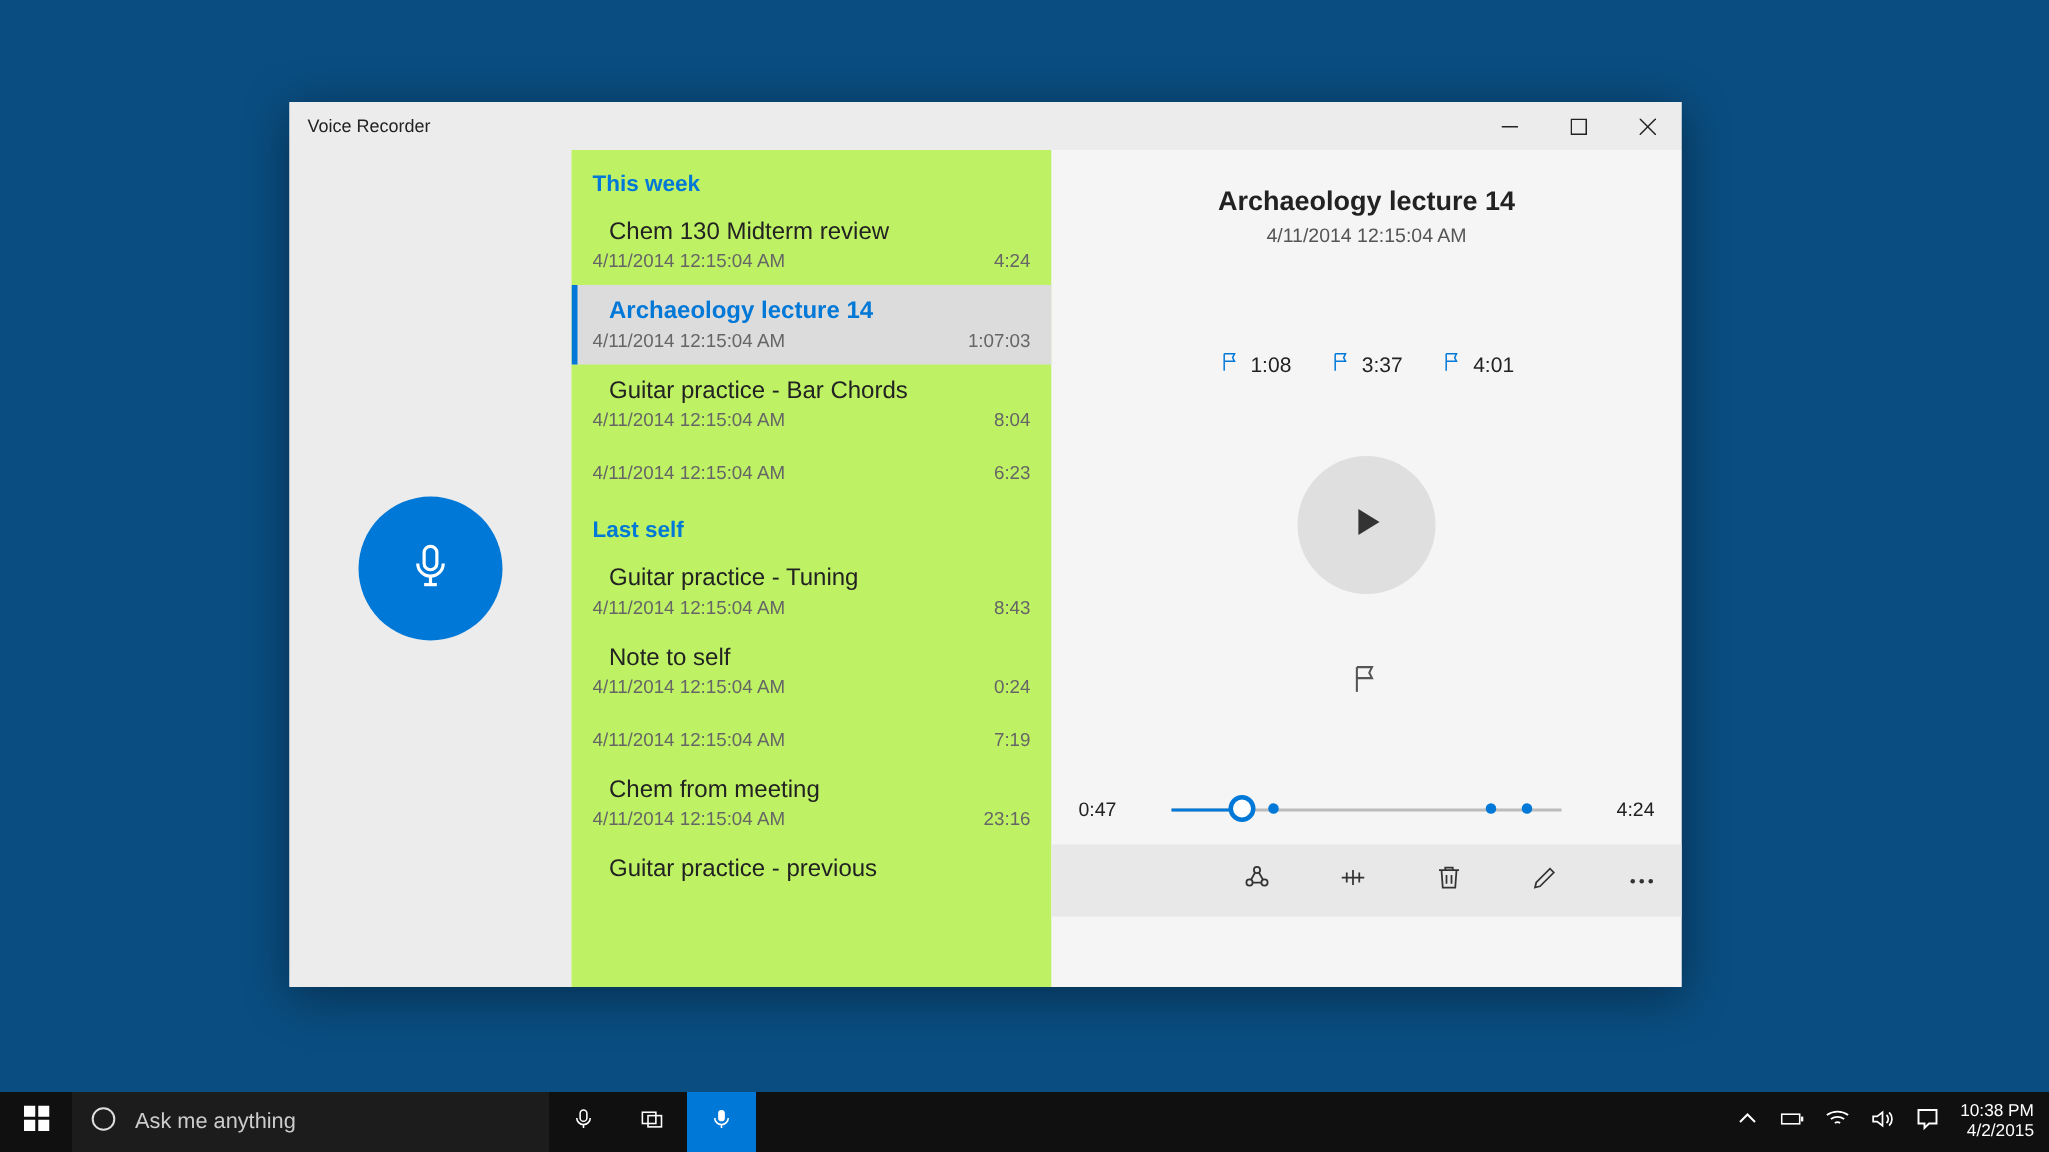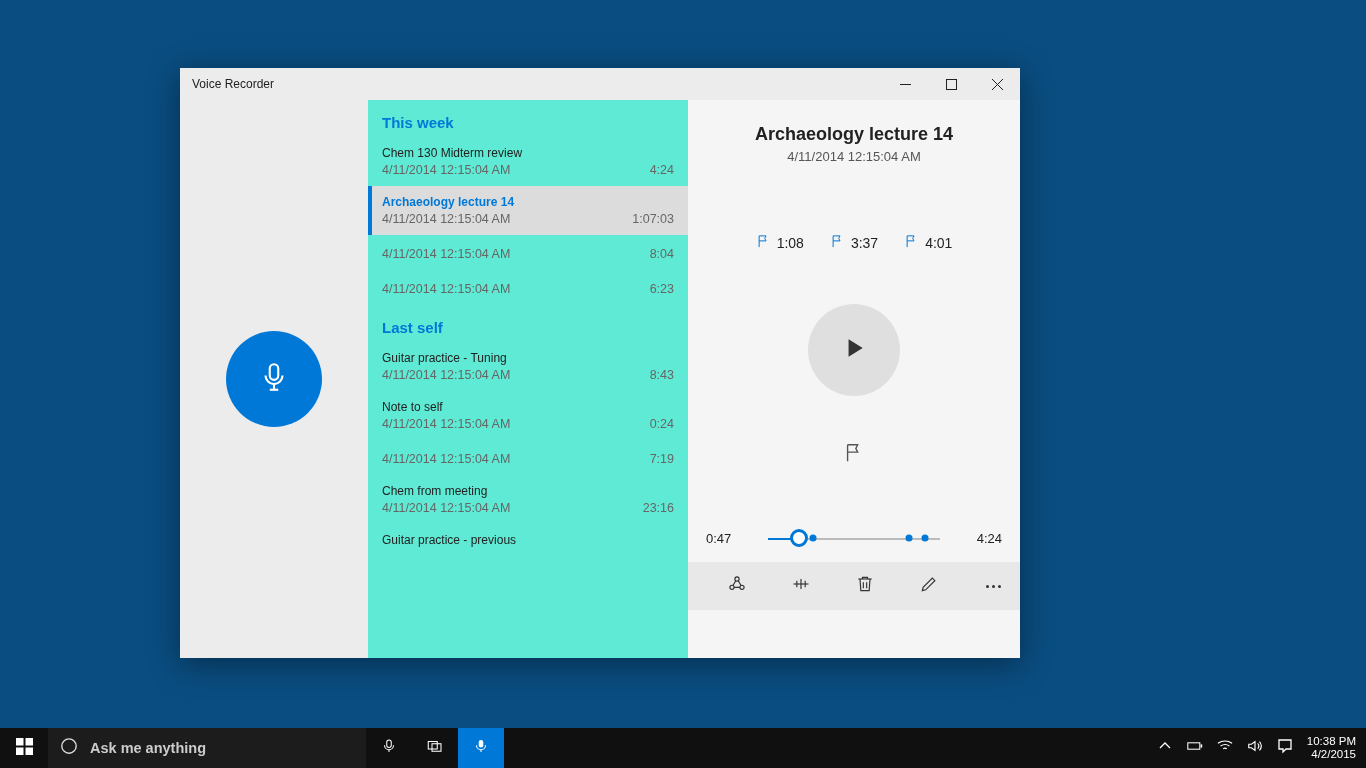--- a/index.html
+++ b/index.html
@@ -1,40 +1,40 @@
 <!DOCTYPE html>
 <html><head>
 <meta charset="utf-8">
 <style>
   * { box-sizing: border-box; margin: 0; padding: 0; }
   html, body { width: 1366px; height: 768px; overflow: hidden; font-family: "Segoe UI", Arial, sans-serif; }
   body { background: #0a4d80; position: relative; }
   
   
-  .window { position: absolute; left: 180px; top: 68px; width: 840px; height: 590px; background: #f0f0f0; box-shadow: 0 6px 30px rgba(0,0,0,0.4); display: flex; flex-direction: column; }
+  .window { position: absolute; left: 193px; top: 68px; width: 928px; height: 590px; background: #f0f0f0; box-shadow: 0 6px 30px rgba(0,0,0,0.4); display: flex; flex-direction: column; }
   .titlebar { height: 32px; display: flex; align-items: center; background: #ececec; }
   .titlebar-title { font-size: 12px; padding-left: 12px; color: #222; }
   .titlebar-spacer { flex: 1; }
   .titlebar-btn { width: 46px; height: 32px; display: flex; align-items: center; justify-content: center; font-size: 12px; color: #222; }
   .titlebar-btn svg { width: 11px; height: 11px; stroke: #222; stroke-width: 1; fill: none; }
   
   .window-body { flex: 1; display: flex; min-height: 0; }
   
   
   .left-pane { width: 188px; background: #ececec; display: flex; align-items: center; justify-content: center; }
   .record-btn { width: 96px; height: 96px; border-radius: 50%; background: #0078d7; display: flex; align-items: center; justify-content: center; }
   .record-btn svg { width: 34px; height: 34px; fill: none; stroke: #fff; stroke-width: 1.5; }
   
   
-  .list-pane { width: 320px; background: #5eead4; overflow: hidden; display: flex; flex-direction: column; }
+  .list-pane { width: 320px; background: #bef264; overflow: hidden; display: flex; flex-direction: column; }
   .group-header { color: #0078d7; font-weight: 600; font-size: 15px; padding: 14px 14px 6px 14px; }
   .item { padding: 9px 14px 9px 14px; position: relative; }
   .item.selected { background: #dcdcdc; }
   .item.selected::before { content:''; position:absolute; left:0; top:0; bottom:0; width:4px; background:#0078d7; }
-  .item-title { font-size: 12px; color: #222; }
+  .item-title { font-size: 16px; color: #222; margin-left: 11px; }
   .item.selected .item-title { color: #0078d7; font-weight: 600; }
   .item-row2 { display:flex; justify-content: space-between; margin-top: 3px; font-size: 12.5px; color: #666; }
   
   
   .detail-pane { flex: 1; background: #f5f5f5; display: flex; flex-direction: column; }
   .detail-header { text-align: center; padding-top: 24px; }
   .detail-title { font-size: 18px; font-weight: 700; color: #222; }
   .detail-date { font-size: 13px; color: #555; margin-top: 4px; }
   .markers-row { display:flex; justify-content: center; gap: 26px; margin-top: 70px; }
   .marker-chip { display:flex; align-items:center; gap:6px; font-size:14px; color:#222; }
@@ -59,21 +59,21 @@
   .action-btn svg { width:20px; height:20px; stroke:#333; fill:none; stroke-width:1.4; }
   .more-dots { display:flex; gap:3px; }
   .more-dots span { width:3px; height:3px; border-radius:50%; background:#333; }
   
   
   .taskbar { position:absolute; left:0; right:0; bottom:0; height:40px; background:#101010; display:flex; align-items:center; color:#fff; }
   .tb-start { width:48px; height:40px; display:flex; align-items:center; justify-content:center; }
   .tb-start svg { width:17px; height:17px; fill:#fff; }
   .tb-search { display:flex; align-items:center; height:40px; width:318px; background:#1c1c1c; gap:12px; padding-left:12px; }
   .tb-search svg { width:18px; height:18px; stroke:#ddd; fill:none; stroke-width:1.5; }
-  .tb-search-text { font-size:14.5px; color:#ccc;font-weight:bold; }
+  .tb-search-text { font-size:14.5px; color:#ccc; }
   .tb-icon { width:46px; height:40px; display:flex; align-items:center; justify-content:center; }
   .tb-icon svg { width:18px; height:18px; stroke:#fff; fill:none; stroke-width:1.4; }
   .tb-icon.active { background:#0078d7; }
   .tb-spacer { flex:1; }
   .tray { display:flex; align-items:center; gap:14px; padding-right:4px; }
   .tray svg { width:16px; height:16px; stroke:#fff; fill:none; stroke-width:1.3; }
   .clock { text-align:right; font-size:11.5px; line-height:13px; padding:0 10px; color:#fff; }
 </style>
 </head>
 <body>
@@ -125,20 +125,21 @@
           </div>
         </div>
         <div class="item selected">
           <div class="item-title">Archaeology lecture 14</div>
           <div class="item-row2">
             <span>4/11/2014 12:15:04 AM</span>
             <span>1:07:03</span>
           </div>
         </div>
         <div class="item">
+          <div class="item-title">Guitar practice - Bar Chords</div>
           <div class="item-row2">
             <span>4/11/2014 12:15:04 AM</span>
             <span>8:04</span>
           </div>
         </div>
         <div class="item">
           <div class="item-row2">
             <span>4/11/2014 12:15:04 AM</span>
             <span>6:23</span>
           </div>

